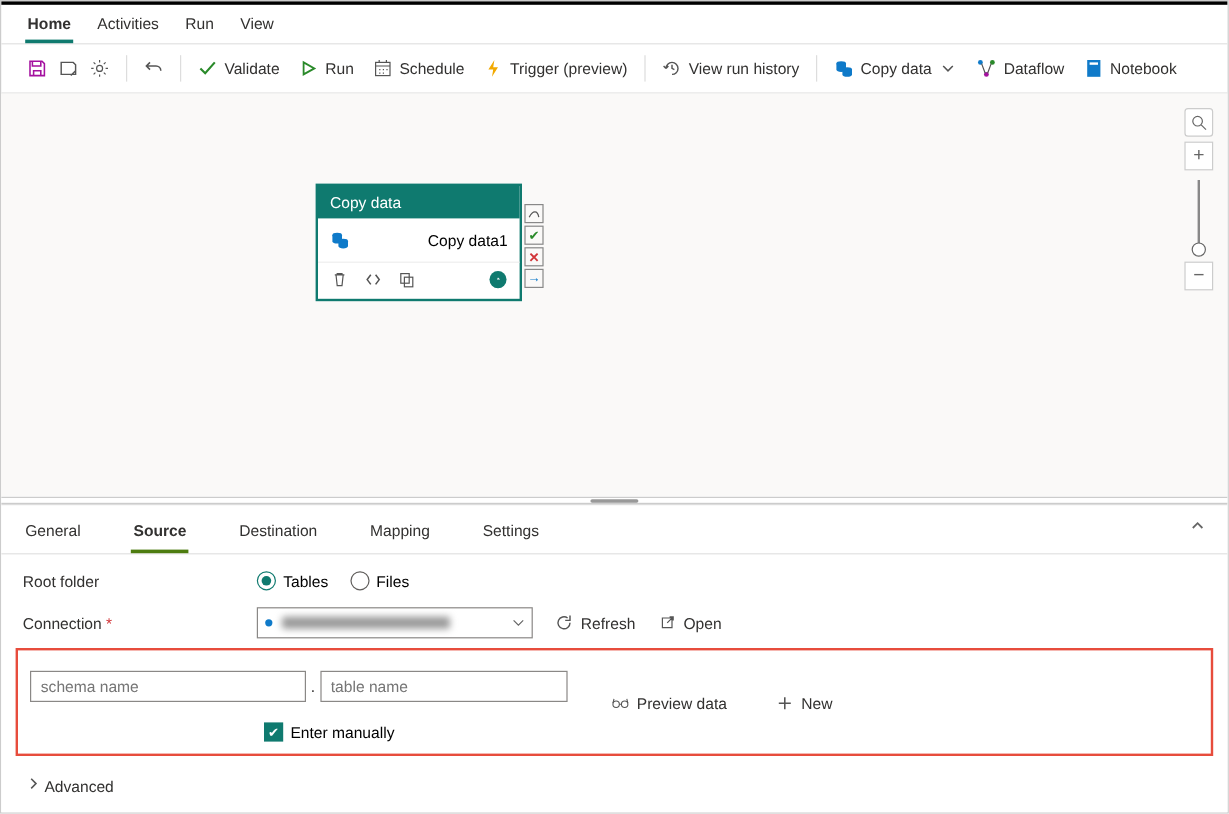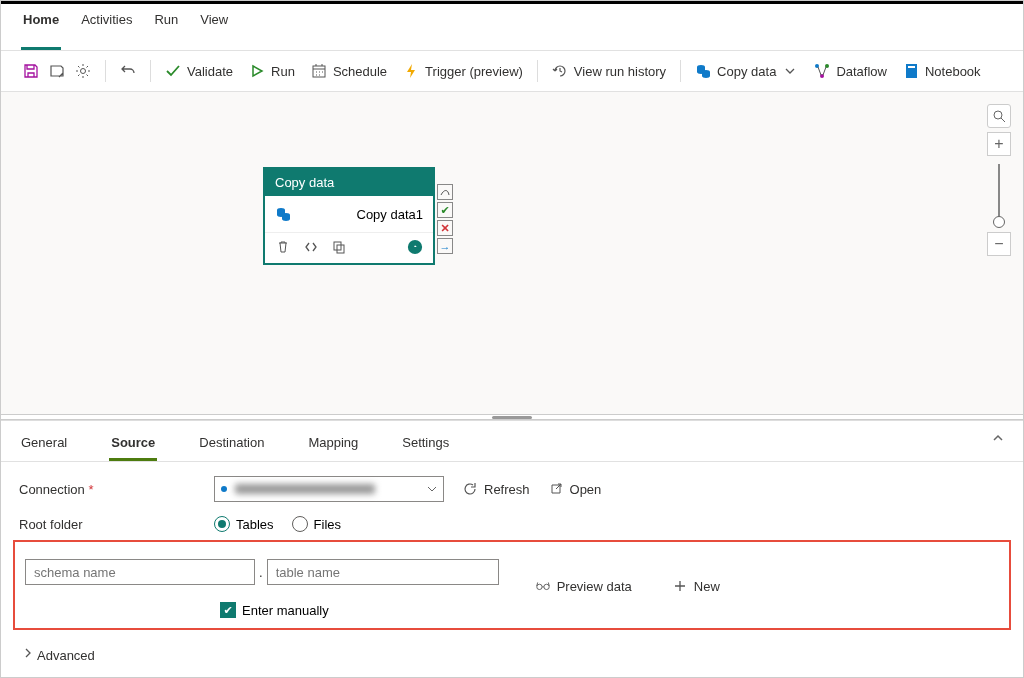--- a/index.html
+++ b/index.html
@@ -1,19 +1,19 @@
 <!DOCTYPE html>
 <html><head>
 <meta charset="utf-8">
 <style>
 * { box-sizing: border-box; margin: 0; padding: 0; font-family: "Segoe UI", sans-serif; font-size: 13px; }
 body { width: 1024px; height: 678px; background: #fff; border: 1px solid #ccc; display: flex; flex-direction: column; overflow: hidden; }
 .top-border { height: 3px; background: #000; }
 .menu-tabs { display: flex; gap: 18px; padding: 4px 20px 0; border-bottom: 1px solid #e1e1e1; }
-.menu-tab { padding: 4px 2px 20px; cursor: pointer; color: #323130; }
+.menu-tab { padding: 4px 2px 6px; cursor: pointer; color: #323130; }
 .menu-tab.active { border-bottom: 3px solid #0f7a6f; font-weight: 600; }
 .toolbar { display: flex; align-items: center; padding: 8px 16px; gap: 4px; border-bottom: 1px solid #e1e1e1; flex-wrap: nowrap; }
 .tb-group { display: flex; align-items: center; gap: 10px; padding: 0 6px; }
 .tb-sep { width: 1px; height: 22px; background: #ddd; margin: 0 4px; }
 .tb-btn { display: flex; align-items: center; gap: 6px; padding: 4px 6px; cursor: pointer; color: #323130; }
 .tb-icon { width: 16px; height: 16px; display: inline-flex; align-items: center; justify-content: center; }
 .canvas-area { flex: 1; background: #faf9f8; position: relative; }
 .activity-card { position: absolute; left: 262px; top: 75px; width: 172px; border: 2px solid #0f7a6f; background: #fff; }
 .activity-title { background: #0f7a6f; color: #fff; padding: 6px 10px; font-size: 13px; }
 .activity-body { display: flex; align-items: center; gap: 8px; padding: 10px; justify-content: space-between; }
@@ -42,21 +42,21 @@
 .dropdown-caret { margin-left: auto; color: #666; }
 .link-btn { display: flex; align-items: center; gap: 6px; margin-left: 18px; cursor: pointer; color: #323130; }
 .radio-group { display: flex; align-items: center; gap: 18px; }
 .radio { display: flex; align-items: center; gap: 6px; cursor: pointer; }
 .radio-circle { width: 16px; height: 16px; border: 1px solid #605e5c; border-radius: 50%; display: flex; align-items: center; justify-content: center; }
 .radio.sel .radio-circle { border-color: #0f7a6f; }
 .radio.sel .radio-circle::after { content: ""; width: 8px; height: 8px; background: #0f7a6f; border-radius: 50%; }
 .highlight-box { border: 2px solid #e74c3c; padding: 8px 10px 10px; margin: -6px -6px 8px -6px; }
 .table-inputs { display: flex; align-items: center; gap: 4px; }
 .text-input { height: 26px; border: 1px solid #8a8886; padding: 0 8px; width: 230px; background: #fff; color: #999; }
-.text-input.narrow { width: 232px; }
+.text-input.narrow { width: 206px; }
 .dot-sep { color: #323130; }
 .side-links { display: flex; align-items: center; gap: 22px; margin-left: 18px; margin-top: 28px; }
 .checkbox { display: flex; align-items: center; gap: 6px; margin-top: 8px; cursor: pointer; }
 .check { width: 16px; height: 16px; background: #0f7a6f; color: #fff; display: flex; align-items: center; justify-content: center; font-size: 11px; }
 .advanced { padding: 4px 22px; display: flex; align-items: flex-start; gap: 4px; cursor: pointer; color: #323130; }
 svg { display: block; }
 </style>
 </head>
 <body>
 
@@ -254,20 +254,34 @@
     <div class="dtab">Mapping</div>
     <div class="dtab">Settings</div>
   </div>
   <span class="collapse-chev">
       <svg width="14" height="14" viewBox="0 0 14 14">
         <path fill="none" stroke="#666" stroke-width="1.5" d="M3 9l4-4 4 4"></path>
       </svg>
     </span>
 
   <div class="form">
+
+    <div class="form-row">
+      <div class="form-label">Root folder</div>
+      <div class="radio-group">
+        <div class="radio sel">
+          <span class="radio-circle"></span>
+          <span>Tables</span>
+        </div>
+        <div class="radio">
+          <span class="radio-circle"></span>
+          <span>Files</span>
+        </div>
+      </div>
+    </div>
 
     <div class="form-row">
       <div class="form-label"><span>Connection</span> <span class="req">*</span></div>
       <div class="conn-input">
         <span style="width:6px;height:6px;background:#0f7ac9;border-radius:50%;margin-right:8px;"></span>
         <span class="blurred"></span>
         <span class="dropdown-caret">
             <svg width="10" height="10" viewBox="0 0 10 10">
               <path fill="none" stroke="#666" d="M1 3l4 4 4-4"></path>
             </svg>
@@ -281,34 +295,20 @@
           </span>
         <span>Refresh</span>
       </div>
       <div class="link-btn">
         <span class="tb-icon">
             <svg width="14" height="14" viewBox="0 0 14 14">
               <path fill="none" stroke="#555" d="M3 3h8v8H3zM7 7l5-5M9 2h3v3"></path>
             </svg>
           </span>
         <span>Open</span>
-      </div>
-    </div>
-
-    <div class="form-row">
-      <div class="form-label">Root folder</div>
-      <div class="radio-group">
-        <div class="radio sel">
-          <span class="radio-circle"></span>
-          <span>Tables</span>
-        </div>
-        <div class="radio">
-          <span class="radio-circle"></span>
-          <span>Files</span>
-        </div>
       </div>
     </div>
 
     <div class="highlight-box">
       <div class="form-row" style="margin-bottom:0;">
         <div class="table-inputs">
           <input class="text-input" placeholder="schema name" style="">
           <span class="dot-sep">.</span>
           <input class="text-input narrow" placeholder="table name" style="">
         </div>

